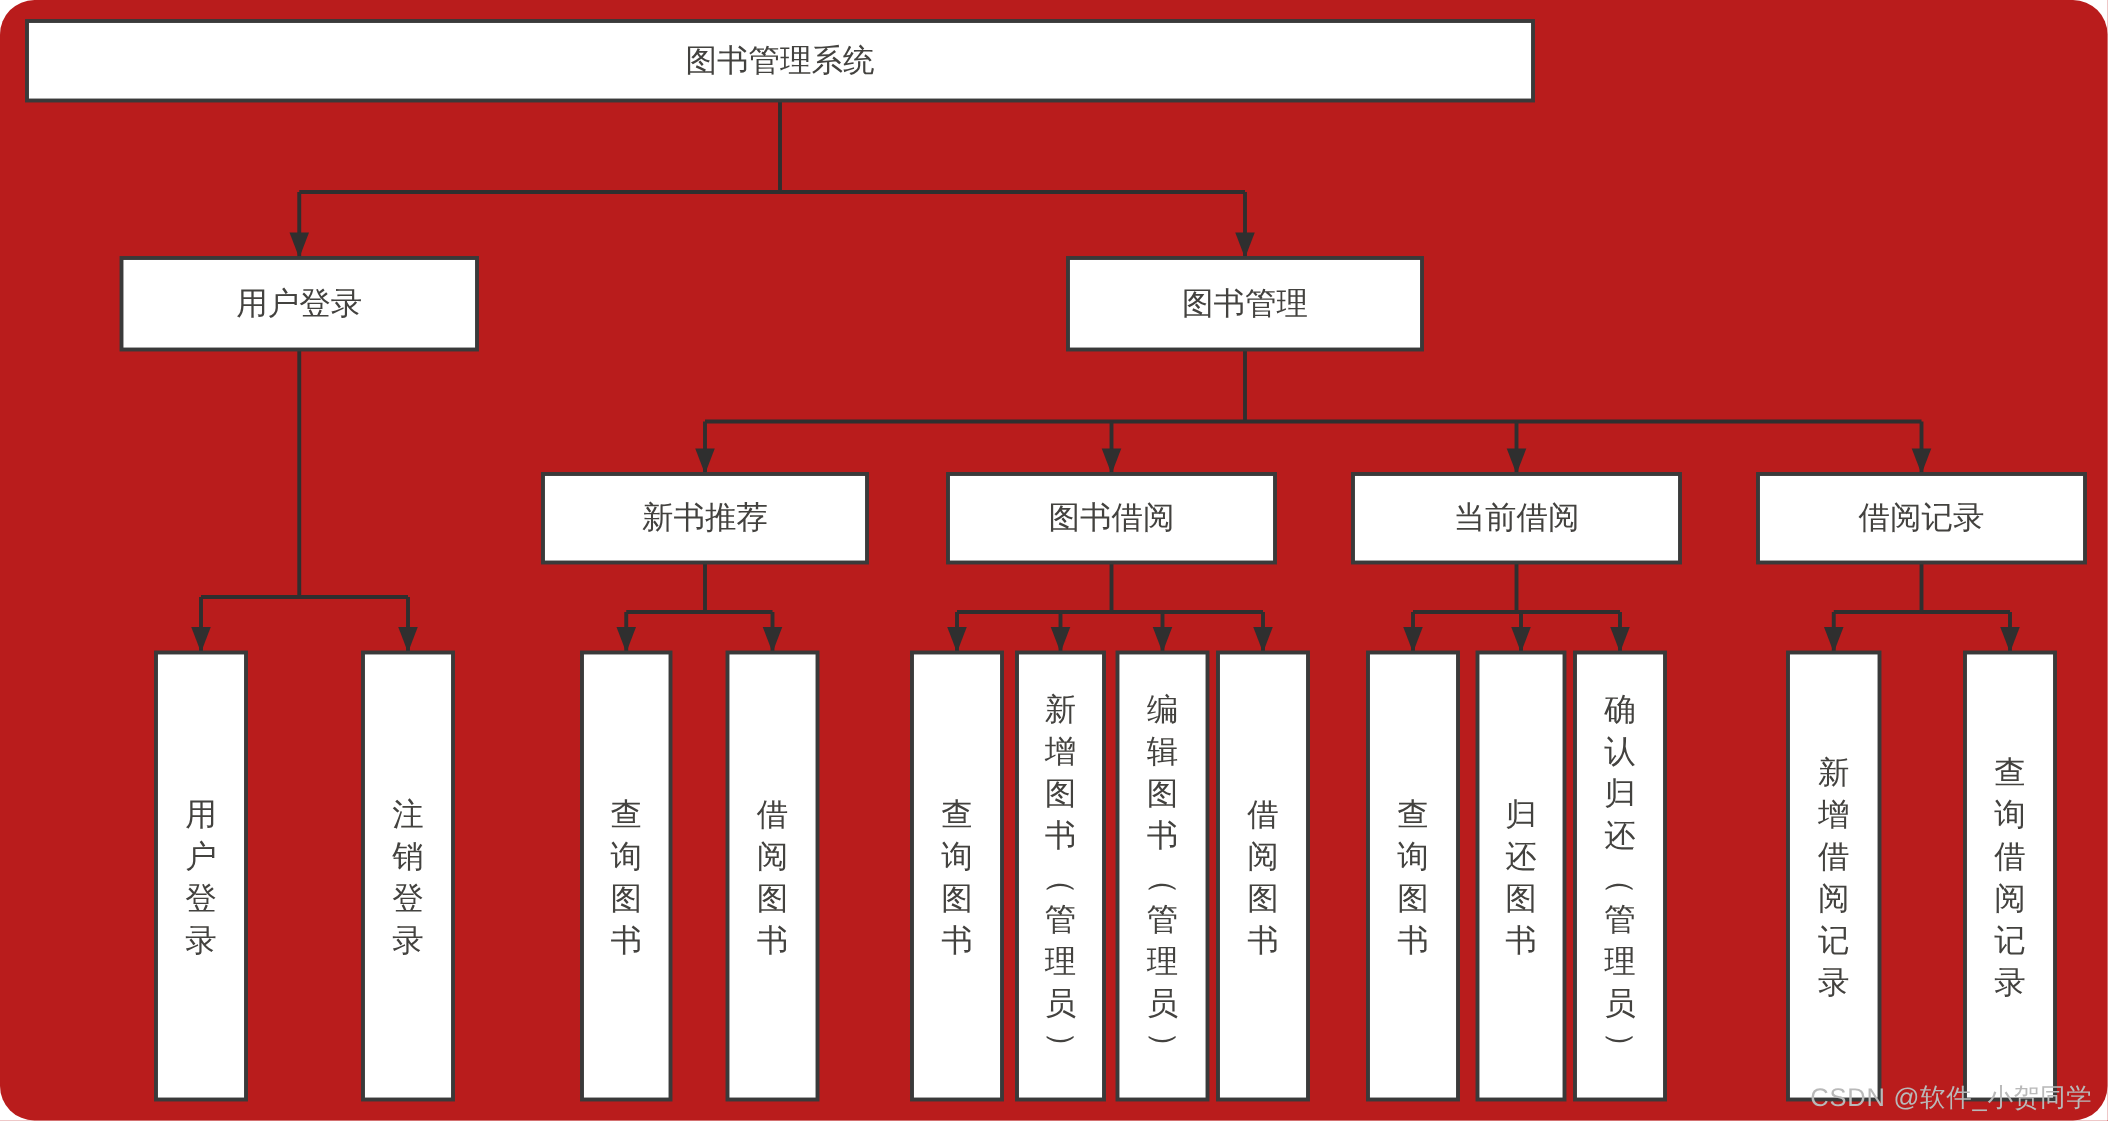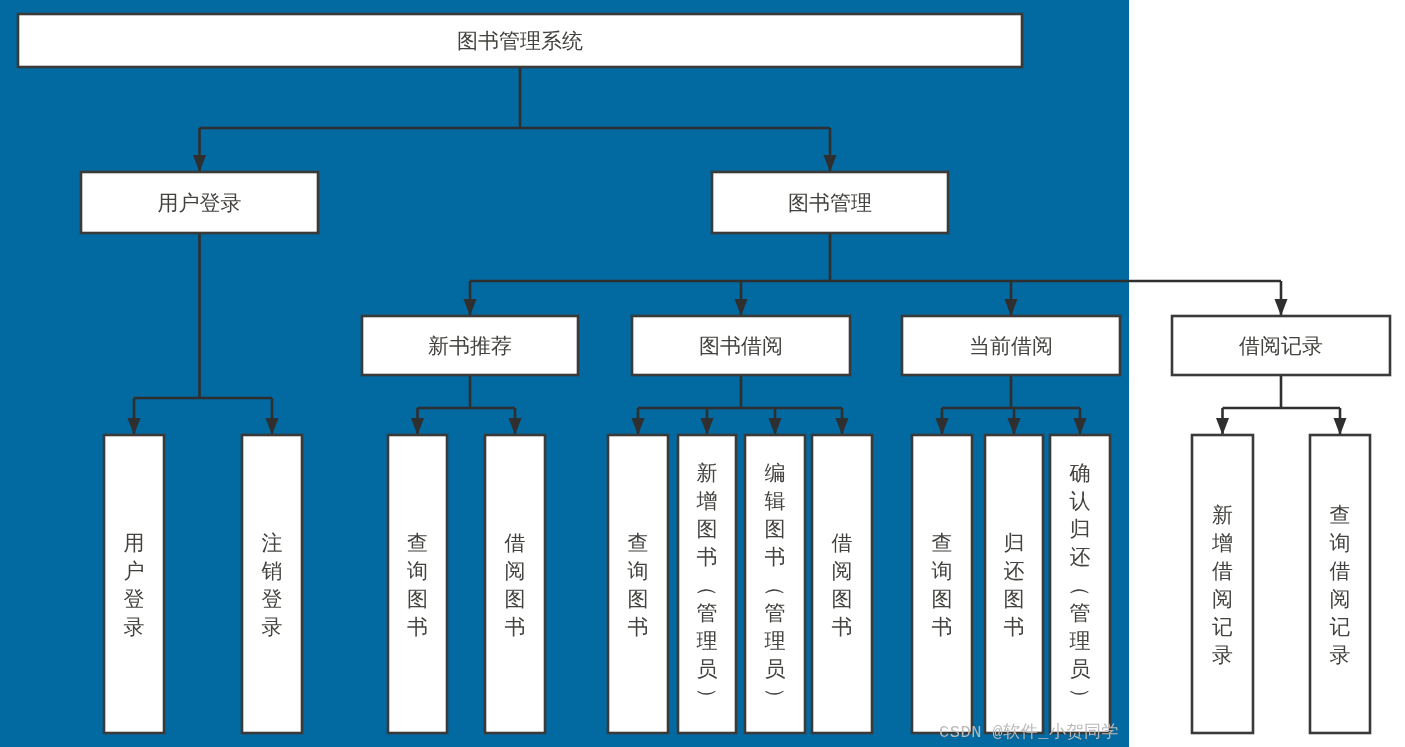--- a/index.html
+++ b/index.html
@@ -8,23 +8,24 @@
     background: #ffffff;
   }
   body {
     width: 1405px;
     height: 747px;
     font-family: "DejaVu Sans", "Liberation Sans", sans-serif;
     overflow: hidden;
   }
   #diagram-root {
     position: relative;
-    width: 1129px;
+    width: 1405px;
     height: 747px;
-    background: #0369a1;
+    background: #b91c1c;
+    border-radius: 23px;
   }
   svg.diagram-canvas {
     position: absolute;
     left: 0;
     top: 0;
     width: 1405px;
     height: 747px;
     display: block;
   }
   .node-box {
@@ -52,21 +53,21 @@
   .arrow-head {
     fill: #2f2f2f;
     stroke: none;
   }
   .watermark {
     position: absolute;
     right: 10px;
     bottom: 4px;
     color: #b9b9b9;
     font-size: 17px;
-    font-family: Liberation Mono, monospace;
+    font-family: Liberation Sans, sans-serif;
     letter-spacing: 0.5px;
     white-space: nowrap;
   }
 </style>
 </head>
 <body>
 
 <div id="diagram-root">
   <svg class="diagram-canvas" viewBox="0 0 1405 747">
     <g id="connectors-layer">

